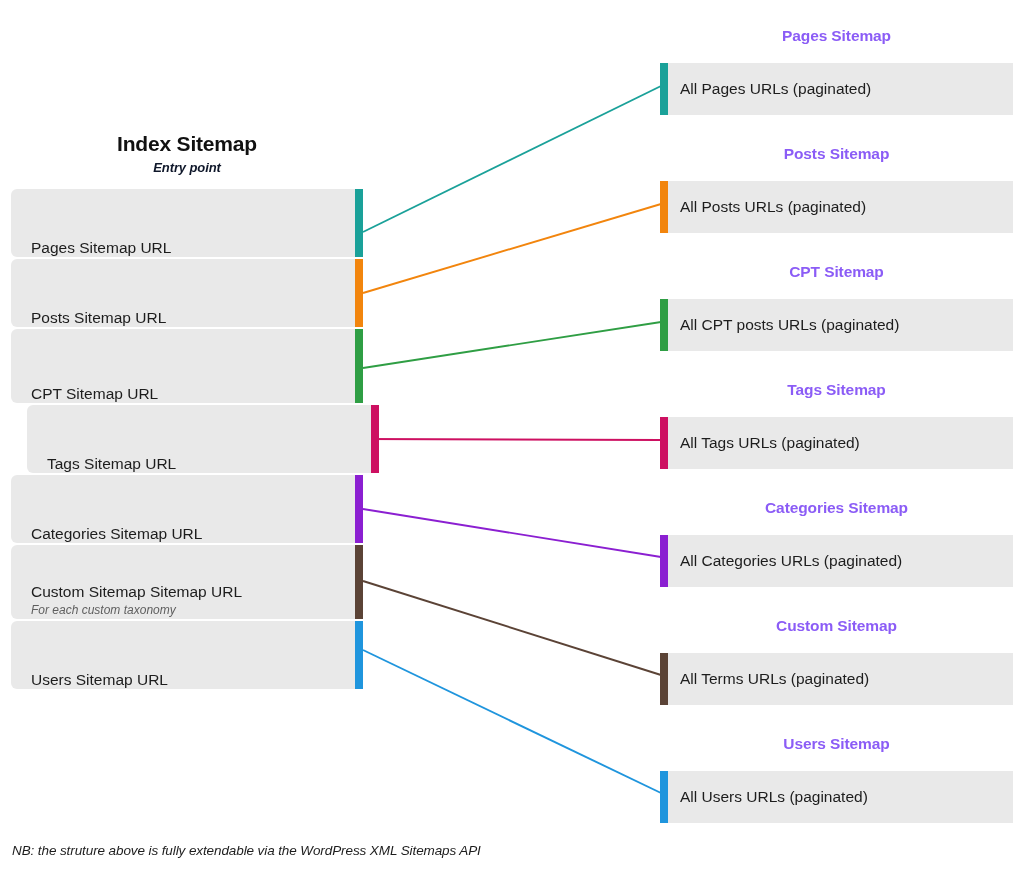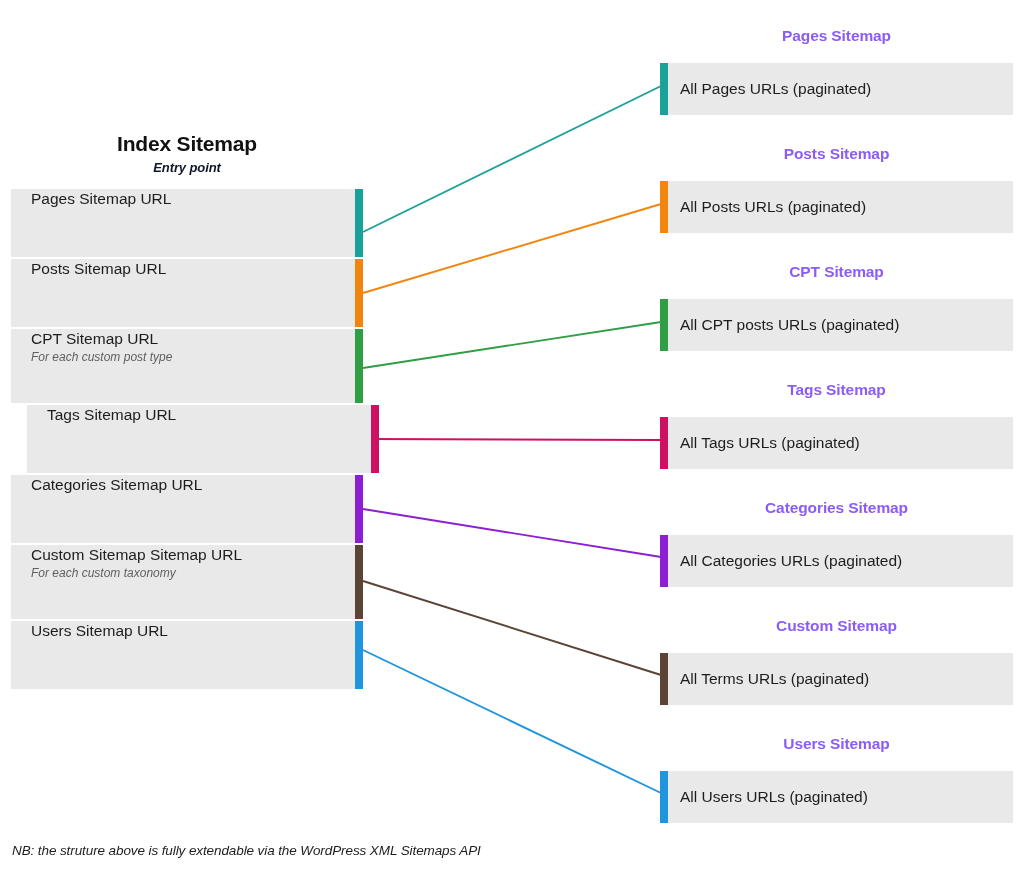--- a/index.html
+++ b/index.html
@@ -61,21 +61,22 @@
   }
 
   .index-row {
     position: absolute;
     left: 11px;
     width: 352px;
     background: #e9e9e9;
     box-sizing: border-box;
     z-index: 2;
     display: flex;
-    align-items: flex-start;
+    align-items: flex-end;
+    border-radius: 6px;
   }
   .index-row .row-text {
     padding-left: 20px;
     padding-right: 26px;
     width: 100%;
     box-sizing: border-box;
   }
   .index-row .row-label {
     font-size: 15.5px;
     color: #1d1d1d;
@@ -174,21 +175,20 @@
       </div>
       <div class="index-row" style="top: 259px; height: 68px;">
         <div class="row-text">
           <div class="row-label">Posts Sitemap URL</div>
         </div>
         <div class="accent" style="background: rgb(242, 133, 13);"></div>
       </div>
       <div class="index-row" style="top: 329px; height: 74px;">
         <div class="row-text">
           <div class="row-label">CPT Sitemap URL</div>
-          <div class="row-sub">For each custom post type</div>
         </div>
         <div class="accent" style="background: rgb(47, 158, 68);"></div>
       </div>
       <div class="index-row" style="top: 405px; height: 68px; margin-left: 16px;">
         <div class="row-text">
           <div class="row-label">Tags Sitemap URL</div>
         </div>
         <div class="accent" style="background: rgb(205, 16, 97);"></div>
       </div>
       <div class="index-row" style="top: 475px; height: 68px;">

